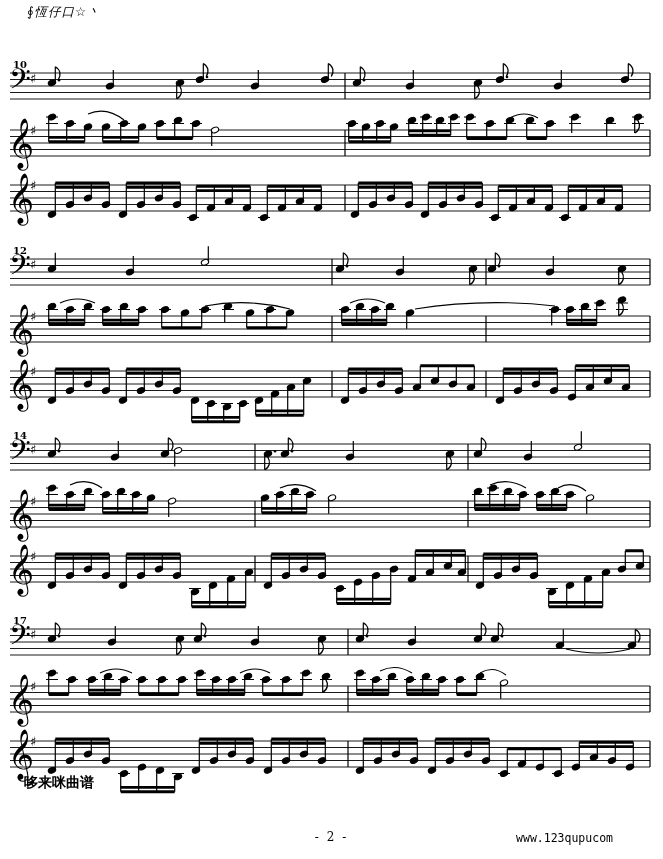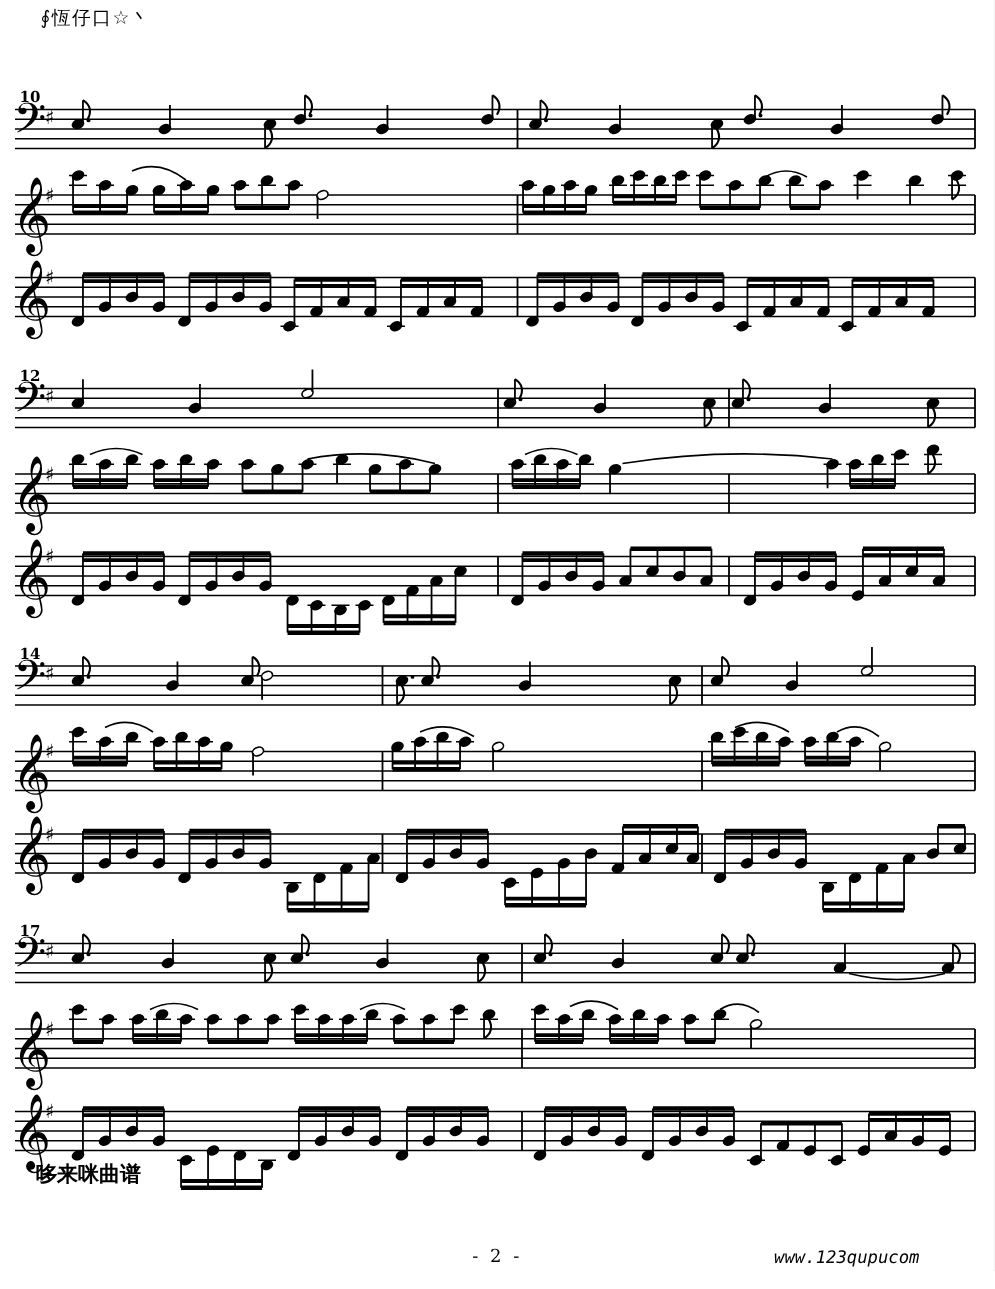--- a/index.html
+++ b/index.html
@@ -1,23 +1,23 @@
 <!DOCTYPE html>
 <html><head>
 <meta charset="utf-8">
 <style>
   html,body{margin:0;padding:0;background:#e8e8e8;}
   .page{position:relative;width:663px;height:859px;background:#ffffff;overflow:hidden;
         font-family:"DejaVu Sans",sans-serif;color:#000;}
-  .header-annotation{position:absolute;left:27px;top:4px;font-size:12.5px;letter-spacing:1px;}
+  .header-annotation{position:absolute;left:27px;top:4px;font-size:12.5px;letter-spacing:1px;font-style:italic;}
   .score{position:absolute;left:0;top:0;width:610px;height:820px;}
   .score svg{position:absolute;left:0;}
   .footer-site{position:absolute;left:24px;top:774px;font-size:14px;font-weight:bold;}
   .footer-page{position:absolute;left:0;top:830px;width:663px;text-align:center;font-size:12px;letter-spacing:2px;font-family:"DejaVu Serif",serif;}
-  .footer-url{position:absolute;right:50px;top:831px;font-size:11.5px;font-family:"DejaVu Sans Mono",monospace;font-style:italic;}
+  .footer-url{position:absolute;right:50px;top:831px;font-size:11.5px;font-family:"DejaVu Sans Mono",monospace;}
   text{fill:#000;}
 </style>
 </head>
 <body>
 
 <div class="page">
   <div class="header-annotation">∮恆仔口☆丶</div>
   <div class="score" id="score">
       <svg width="663" height="210" viewBox="0 0 663 210" style="top: 54px;">
         <text x="13" y="14" font-size="10" font-weight="bold" font-family="&quot;DejaVu Serif&quot;,serif">10</text>

